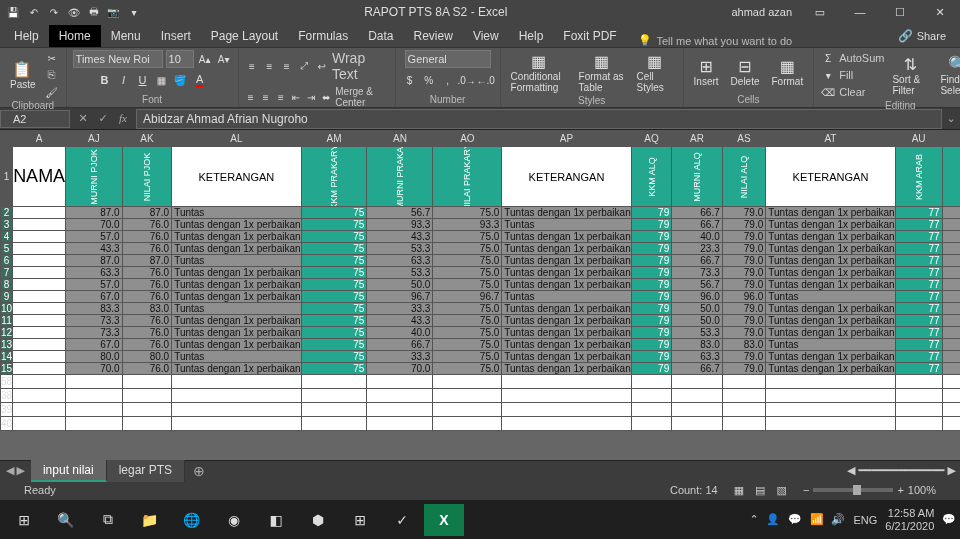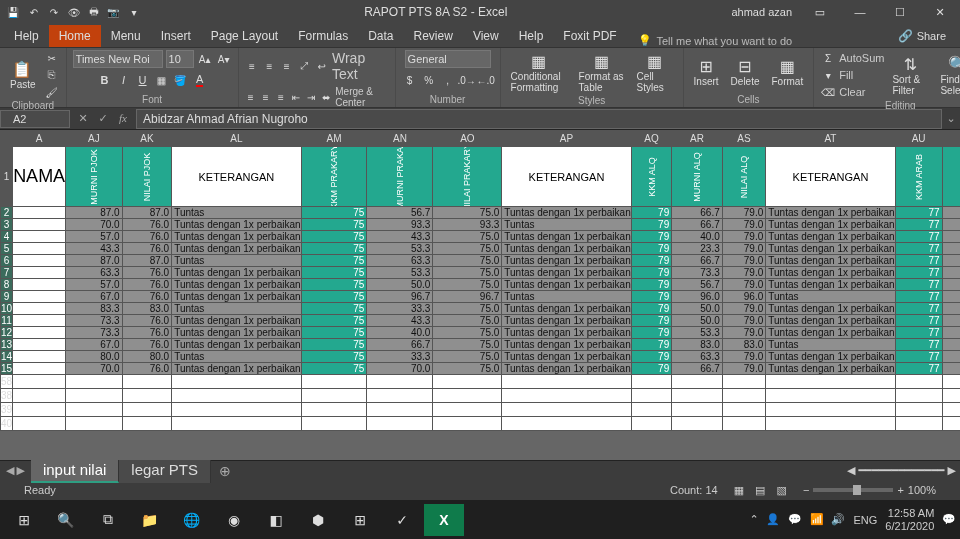--- a/index.html
+++ b/index.html
@@ -10,21 +10,21 @@
 .titlebar .qat { display: flex; gap: 4px; padding: 0 6px; align-items: center; }
 .titlebar .qat span { width: 16px; height: 16px; display: inline-flex; align-items: center; justify-content: center; font-size: 10px; }
 .titlebar .title { flex: 1; text-align: center; font-size: 12px; }
 .titlebar .user { padding: 0 8px; font-size: 11px; }
 .titlebar .winctrl { display: flex; }
 .titlebar .winctrl span { width: 40px; height: 24px; display: inline-flex; align-items: center; justify-content: center; font-size: 11px; }
 
 
 .ribbon-tabs { height: 24px; background: #444; display: flex; align-items: flex-end; padding: 0 4px; border-bottom: 1px solid #333; }
 .ribbon-tabs .tab { padding: 4px 10px; font-size: 12px; color: #ddd; cursor: pointer; }
-.ribbon-tabs .tab.active { background: #c2410c; }
+.ribbon-tabs .tab.active { background: #000000; }
 .ribbon-tabs .tell { flex: 0 0 auto; margin-left: 12px; display: flex; align-items: center; gap: 4px; color: #bbb; font-size: 12px; }
 .ribbon-tabs .spacer { flex: 1; }
 .ribbon-tabs .share { padding: 4px 10px; color: #ddd; font-size: 12px; }
 
 
 .ribbon { height: 60px; background: #555; display: flex; border-bottom: 1px solid #333; }
 .group { border-right: 1px solid #4a4a4a; display: flex; flex-direction: column; padding: 2px 6px 0 6px; }
 .group .ctrls { flex: 1; display: flex; align-items: center; gap: 4px; }
 .group .label { font-size: 10px; color: #bbb; text-align: center; padding-bottom: 2px; }
 .ribbon-btn { display: flex; flex-direction: column; align-items: center; justify-content: center; padding: 2px 4px; color: #ddd; min-width: 28px; }
@@ -68,21 +68,21 @@
 td.num { text-align: right; padding-right: 2px; background: #8f8f8f; }
 td.txt { text-align: left; padding-left: 2px; background: #8f8f8f; }
 td.teal { background: #23a88f; color: #fff; text-align: right; padding-right: 2px; }
 td.white { background: #fff; }
 tr.empty td { background: #fff; height: 14px; }
 
 
 .sheettabs { height: 20px; background: #3c3c3c; display: flex; align-items: center; border-top: 1px solid #222; }
 .sheettabs .nav { display: flex; gap: 2px; padding: 0 6px; color: #aaa; }
 .sheettabs .tabs { display: flex; }
-.sheettabs .stab { padding: 3px 12px; background: #4a4a4a; color: #ddd; border-right: 1px solid #333; font-size: 15px; }
+.sheettabs .stab { padding: 3px 12px; background: #4a4a4a; color: #ddd; border-right: 1px solid #333; font-size: 12px; }
 .sheettabs .stab.active { background: #666; color: #fff; border-bottom: 2px solid #2e9e82; }
 .sheettabs .add { padding: 0 8px; color: #aaa; font-size: 14px; }
 .sheettabs .hscroll { flex: 1; display: flex; justify-content: flex-end; padding-right: 4px; }
 
 
 .status { height: 20px; background: #3c3c3c; display: flex; align-items: center; color: #ccc; font-size: 11px; padding: 0 24px; gap: 12px; }
 .status .spacer { flex: 1; }
 .status .views span { padding: 0 4px; }
 .status .zoom { display: flex; align-items: center; gap: 4px; }
 .status .slider { width: 80px; height: 4px; background: #666; position: relative; }

